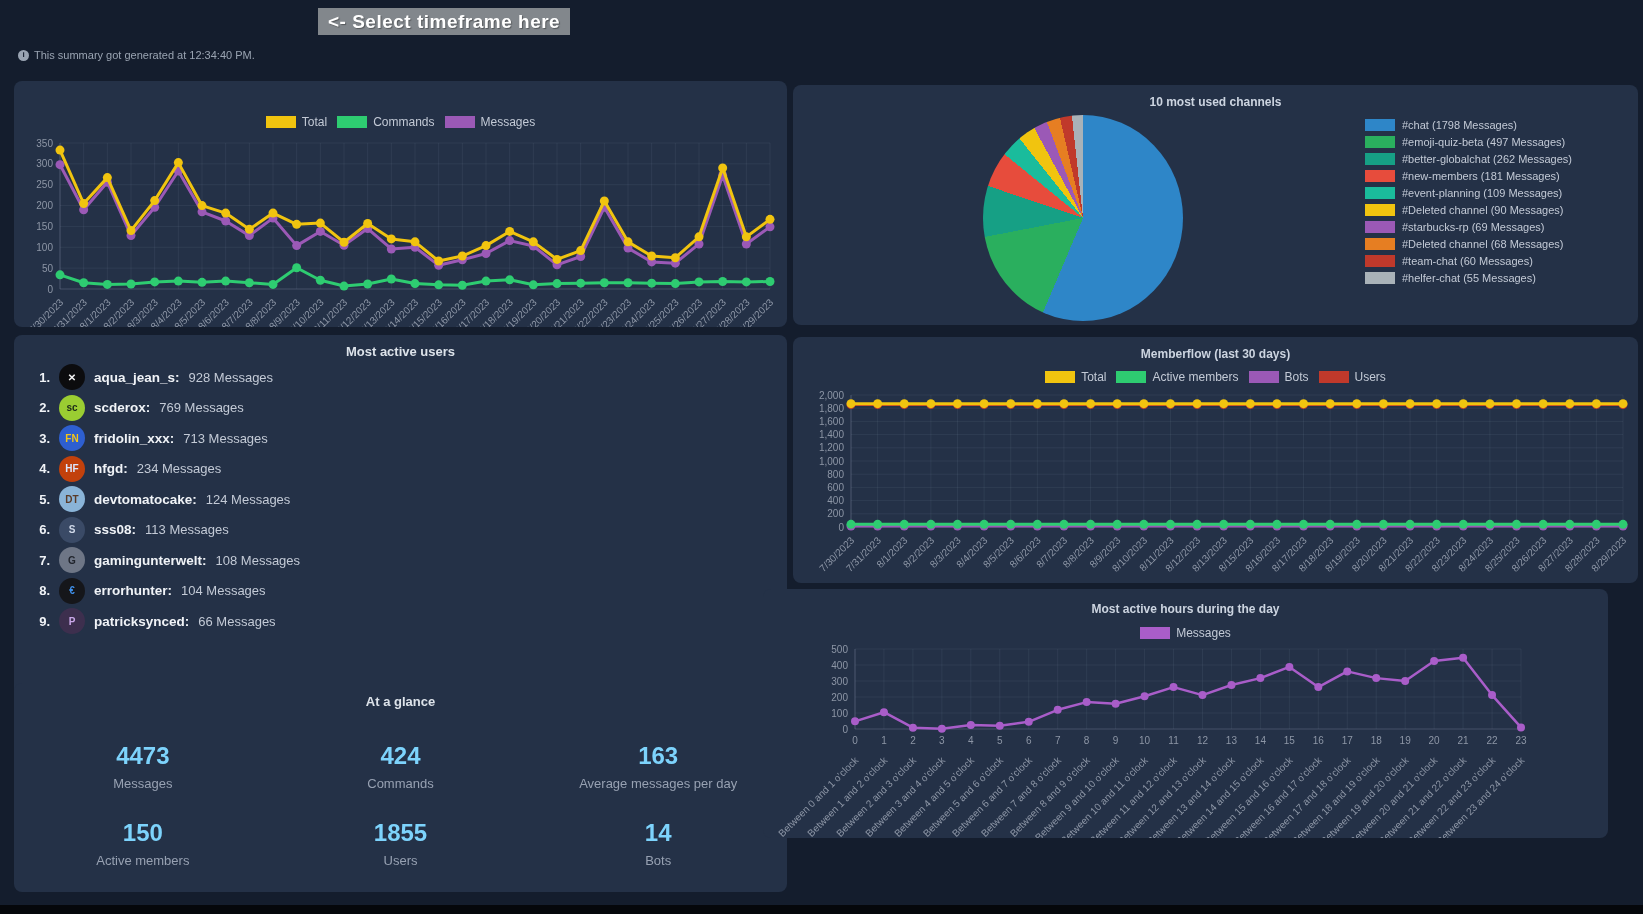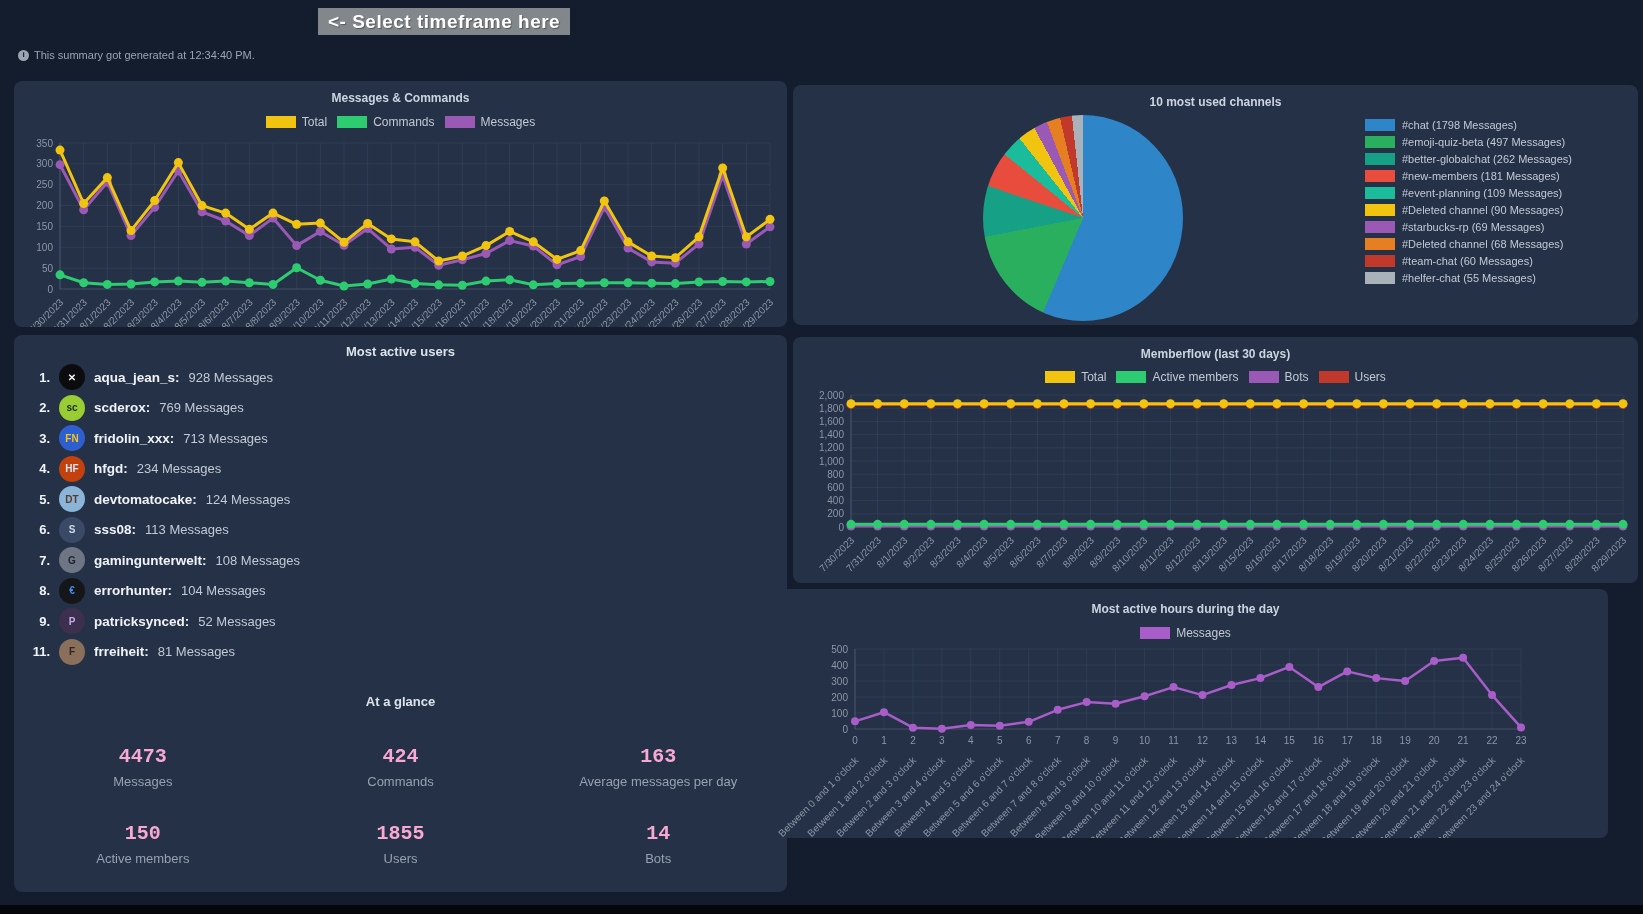--- a/index.html
+++ b/index.html
@@ -49,37 +49,36 @@
   .user-row { height:30.5px; display:flex; align-items:center; gap:9px; padding-left:4px; }
   .user-rank { width:22px; text-align:right; color:#f0f3f7; font-size:13px; font-weight:bold; }
   .user-avatar { width:26px; height:26px; border-radius:50%; display:flex; align-items:center; justify-content:center; font-size:10px; font-weight:bold; flex:none; }
   .user-name { color:#f0f3f7; font-size:13.5px; font-weight:bold; }
   .user-msgs { color:#c3cad6; font-size:13px;text-align:center; }
 
   
   .gl-title { position:absolute; left:0; right:0; top:11px; text-align:center; color:#dde3ea; font-size:13px; font-weight:bold; }
   #gl-grid { position:absolute; top:45px; left:0; right:0; bottom:10px; display:grid; grid-template-columns:1fr 1fr 1fr; grid-template-rows:1fr 1fr; }
   .gl-cell { display:flex; flex-direction:column; align-items:center; justify-content:center; gap:6px; }
-  .gl-val { color:#f9a8d4; font-size:20px; font-weight:bold;font-family:Liberation Mono, monospace; }
+  .gl-val { color:#7dd3fc; font-size:24px; font-weight:bold; }
   .gl-lab { color:#97a1b2; font-size:13px; }
 </style>
 </head>
 <body>
 
 <div id="stage">
 
   <div class="tf-hint">&lt;- Select timeframe here</div>
 
   <div class="info-row">
     <span class="info-icon">i</span>
     <span>This summary got generated at 12:34:40 PM.</span>
   </div>
 
   <div class="panel" id="panel-mc">
-    <div class="chart-title">Messages &amp; Commands</div>
     <div class="legend" id="legend-mc" style="top:34px;">
         <div class="item">
           <div class="sw" style="background: rgb(241, 196, 15);"></div>
           <div class="lb">Total</div>
         </div>
         <div class="item">
           <div class="sw" style="background: rgb(46, 204, 113);"></div>
           <div class="lb">Commands</div>
         </div>
         <div class="item">
@@ -363,27 +362,21 @@
         <div class="user-row">
           <div class="user-rank">8.</div>
           <div class="user-avatar" style="background: rgb(21, 22, 26); color: rgb(63, 143, 232);">€</div>
           <div class="user-name">errorhunter:</div>
           <div class="user-msgs">104 Messages</div>
         </div>
         <div class="user-row">
           <div class="user-rank">9.</div>
           <div class="user-avatar" style="background: rgb(61, 47, 78); color: rgb(201, 167, 232);">P</div>
           <div class="user-name">patricksynced:</div>
-          <div class="user-msgs">52 Messages</div>
-        </div>
-        <div class="user-row">
-          <div class="user-rank">11.</div>
-          <div class="user-avatar" style="background: rgb(138, 111, 90); color: rgb(46, 36, 28);">F</div>
-          <div class="user-name">frreiheit:</div>
-          <div class="user-msgs">81 Messages</div>
+          <div class="user-msgs">66 Messages</div>
         </div>
       </div>
   </div>
 
   <div class="panel" id="panel-mf">
     <div class="chart-title">Memberflow (last 30 days)</div>
     <div class="legend" id="legend-mf" style="top:33px;">
         <div class="item">
           <div class="sw" style="background: rgb(241, 196, 15);"></div>
           <div class="lb">Total</div>

